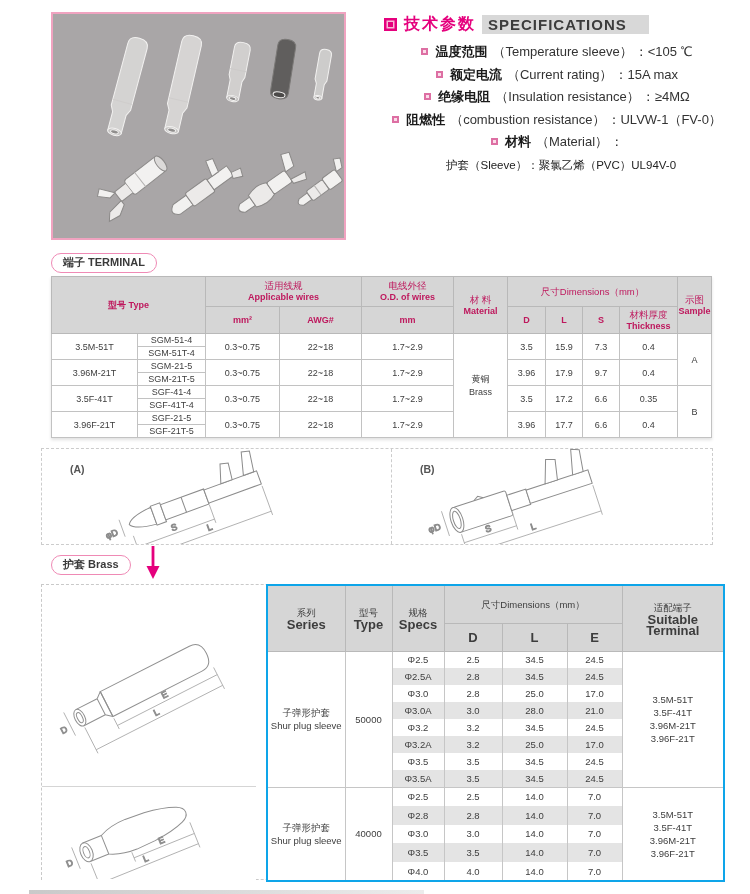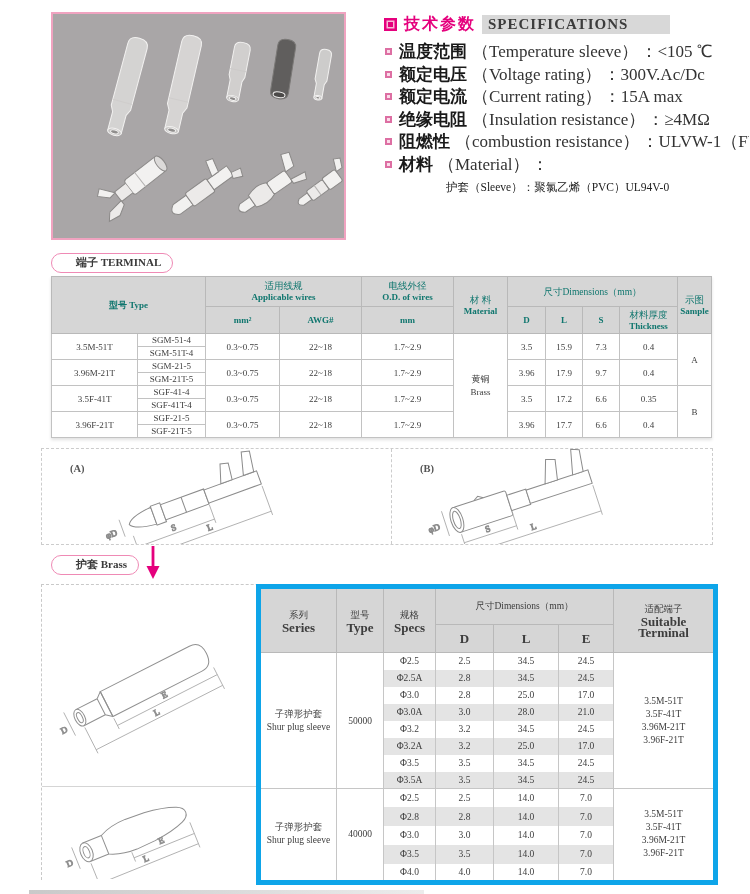--- a/index.html
+++ b/index.html
@@ -1,49 +1,49 @@
 <!DOCTYPE html>
 <html><head>
 <meta charset="utf-8">
 <style>
   * { margin:0; padding:0; box-sizing:border-box; }
   html,body { background:#ffffff; }
   body { font-family:"Liberation Sans", sans-serif; color:#3a3a3a; }
-  .page { position:relative; width:748px; height:894px; background:#fff; overflow:hidden; margin:0 auto;font-family:Liberation Serif, serif; }
+  .page { position:relative; width:748px; height:894px; background:#fff; overflow:hidden; margin:0 auto; }
 
   
   .photo { position:absolute; left:50px; top:12px; width:295px; height:228px;
            border:2px solid #f0a3c0; }
   .photo svg { display:block; }
 
   
   .specs { position:absolute; left:383px; top:14px; width:345px; }
   .specs-title { display:flex; align-items:center; margin-bottom:10px; }
   .title-bullet { width:13px; height:13px; background:#e5007d; box-shadow:inset 0 0 0 2.5px #e5007d, inset 0 0 0 4px #f7b9d6; margin-right:7px; flex:none; }
   .title-cn { color:#e5007d; font-weight:bold; font-size:16px; letter-spacing:2px; margin-right:6px; white-space:nowrap; }
-  .title-en { background:#d8d8d8; color:#3c3c3c; font-weight:bold; font-size:15px; letter-spacing:1px; padding:1px 42px 1px 6px; white-space:nowrap; }
-  .spec-item { display:flex; align-items:flex-start; margin-bottom:9.5px; font-size:17px; line-height:13px; }
+  .title-en { background:#d8d8d8; color:#3c3c3c; font-weight:bold; font-size:15px; letter-spacing:1px; padding:1px 22px 1px 6px; white-space:nowrap; }
+  .spec-item { display:flex; align-items:flex-start; margin-bottom:9.5px; font-size:13px; line-height:13px;justify-content:center; }
   .spec-bullet { width:7px; height:7px; border:2px solid #dd6fa3; background:#fbdce9; margin:3px 7px 0 1px; flex:none; }
   .spec-cn { font-weight:bold; color:#1a1a1a; margin-right:5px; white-space:nowrap; }
   .spec-en { color:#333; margin-right:2px; white-space:nowrap; }
   .spec-val { color:#333; white-space:nowrap; }
   .material-sub { padding-left:62px; font-size:11.5px; color:#222; }
   .material-sub div { margin-bottom:8px; }
 
   
   .pill { position:absolute; border:1.5px solid #ef8ab5; border-radius:10px; background:#fff;
-          font-size:11px; font-weight:bold; color:#3a3a3a; padding:1px 11px 2px 24px; white-space:nowrap; }
+          font-size:11px; font-weight:bold; color:#3a3a3a; padding:1px 11px 2px 11px; white-space:nowrap; }
 
   
   table { border-collapse:collapse; table-layout:fixed; background:#fff; }
   th, td { text-align:center; vertical-align:middle; padding:0; overflow:hidden; }
 
   .terminal-table { position:absolute; left:50px; top:276px; width:660px;
                     border:1px solid #b5b5b5; box-shadow:0 2px 3px rgba(0,0,0,.12); }
-  .terminal-table th { background:#d6d6d6; border:1px solid #b9b9b9; font-weight:normal; color:#0f766e; }
+  .terminal-table th { background:#d6d6d6; border:1px solid #b9b9b9; font-weight:normal; color:#be185d; }
   .terminal-table td { border:1px solid #c2c2c2; font-size:9px; color:#3d3d3d; }
   .terminal-table .hcn { font-size:9.5px; line-height:12px; }
   .terminal-table .hen { font-size:9px; line-height:11px; font-weight:bold; }
   .tt-hr1 { height:30px; } .tt-hr2 { height:27px; }
   .terminal-table tbody tr { height:13px; }
   .mat-cell div { line-height:13px; }
 
   .diagram-box { position:absolute; left:40px; top:448px; width:672px; height:97px;
                  border:1px dashed #cccccc; display:flex; }
   .diagram-half { position:relative; height:100%; }
@@ -54,21 +54,21 @@
   .dim-text { fill:#777; font-size:9px; }
 
   .down-arrow { position:absolute; left:144px; top:546px; }
 
   .sleeve-box { position:absolute; left:40px; top:584px; width:672px; height:296px;
                 border:1px dashed #c9c9c9; }
   .sleeve-diagram-cell { position:absolute; left:0; width:214px; background:#fff; }
   .sd-top { top:0; height:202px; border-bottom:1px solid #d5d5d5; }
   .sd-bottom { top:202px; height:94px; }
 
-  .sleeve-table { position:absolute; left:214px; top:-1px; width:457px; border:5px solid #0ea5e9; }
+  .sleeve-table { position:absolute; left:224px; top:-1px; width:457px; border:2px solid #0ea5e9; }
   .sleeve-table th { background:#d6d6d6; border:1px solid #b9b9b9; font-weight:normal; color:#3d3d3d; }
   .sleeve-table .hcn { font-size:9.5px; line-height:13px; }
   .sleeve-table .hen { font-size:13px; line-height:11px; font-weight:bold; }
   .st-hr1 { height:38px; } .st-hr2 { height:28px; }
   .sleeve-table td { border:1px solid #c6c6c6; font-size:9.5px; color:#3d3d3d; }
   .sleeve-table td.nb { border-top:none; border-bottom:none; }
   .sleeve-table tr.gs td.nb { border-top:1px solid #c6c6c6; }
   .sleeve-table tbody.g1 tr { height:17px; }
   .sleeve-table tbody.g2 tr { height:18.8px; }
   .sleeve-table tr.alt td.nb { background:#e4e4e4;margin-top:45px; }
@@ -156,26 +156,20 @@
       <span class="title-bullet"></span>
       <span class="title-cn">技术参数</span>
       <span class="title-en">SPECIFICATIONS</span>
     </div>
 
     <div class="spec-item">
       <span class="spec-bullet"></span>
       <span class="spec-cn">温度范围</span>
       <span class="spec-en">（Temperature sleeve）</span>
       <span class="spec-val">：&lt;105 ℃</span>
-    </div>
-    <div class="spec-item">
-      <span class="spec-bullet"></span>
-      <span class="spec-cn">额定电压</span>
-      <span class="spec-en">（Voltage rating）</span>
-      <span class="spec-val">：300V.Ac/Dc</span>
     </div>
     <div class="spec-item">
       <span class="spec-bullet"></span>
       <span class="spec-cn">额定电流</span>
       <span class="spec-en">（Current rating）</span>
       <span class="spec-val">：15A max</span>
     </div>
     <div class="spec-item">
       <span class="spec-bullet"></span>
       <span class="spec-cn">绝缘电阻</span>

